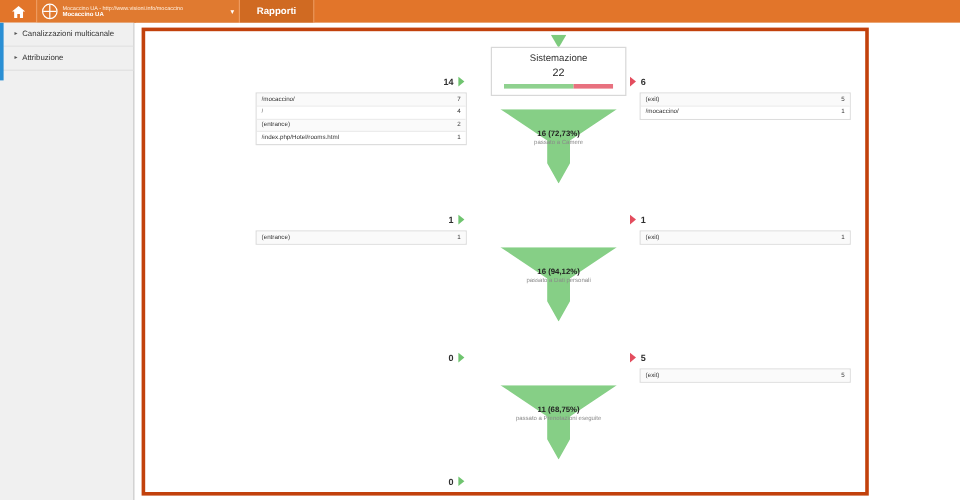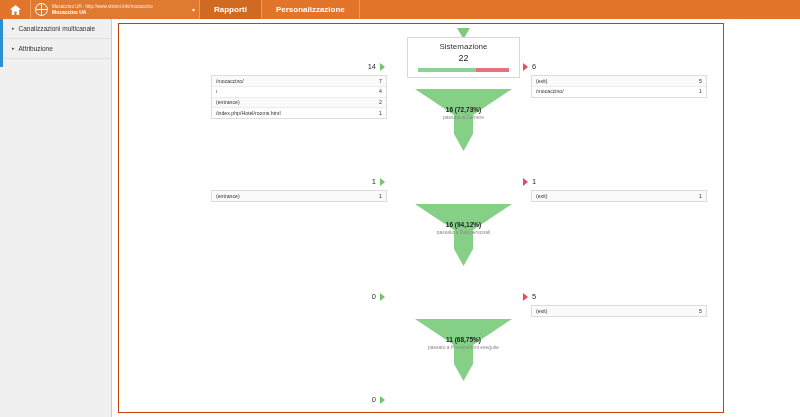--- a/index.html
+++ b/index.html
@@ -92,21 +92,21 @@
   
   .content {
     position: absolute; top: 19px; left: 113px;
     width: 687px; height: 398px;
     background: #ffffff;
   }
   .content-panel {
     position: absolute; top: 4px; left: 5px;
     width: 606px; height: 390px;
     background: #ffffff;
-    border: 1px solid #c2410c;
+    border: 3px solid #c2410c;
     overflow: hidden;
   }
 
   
   .funnel { position: absolute; top: 0; left: 0; width: 678px; height: 390px; }
 
   .stage { position: absolute; left: 0; width: 678px; }
 
   .stage-box {
     position: absolute; left: 288px; width: 113px;
@@ -120,22 +120,22 @@
 
   .bar {
     height: 4px; margin: 5px 10px 0 10px;
     display: flex; overflow: hidden;
   }
   .bar-green { background: #8fd18f; height: 4px; }
   .bar-red { background: #e8717f; height: 4px; }
 
   
   .marker {
-    position: absolute; display: flex; align-items: flex-end;
-    font-size: 7.5px; font-weight: normal;
+    position: absolute; display: flex; align-items: flex-start;
+    font-size: 7.5px; font-weight: bold;
   }
   .marker-in { right: 412px; color: #2f2f2f; }
   .marker-out { left: 404px; color: #2f2f2f; }
   .tri-green {
     width: 0; height: 0;
     border-top: 4px solid transparent; border-bottom: 4px solid transparent;
     border-left: 5px solid #6fc46f;
     margin-left: 4px;
   }
   .tri-red {
@@ -190,21 +190,20 @@
   <div class="tb-account">
     <div class="tb-globe"></div>
     <div class="tb-acct-text">
       <div class="tb-acct-line1">Mocaccino UA - http://www.visioni.info/mocaccino</div>
       <div class="tb-acct-line2">Mocaccino UA</div>
     </div>
     <div class="tb-caret">▾</div>
   </div>
 
   <div class="tb-tab active">Rapporti</div>
-  <div class="tb-tab">Personalizzazione</div>
 
   <div class="tb-spacer"></div>
 
 </div>
 
 <div class="sidebar">
   <div class="sb-accent"></div>
 
   <div class="sb-item">
     <span class="sb-arrow">▸</span>

